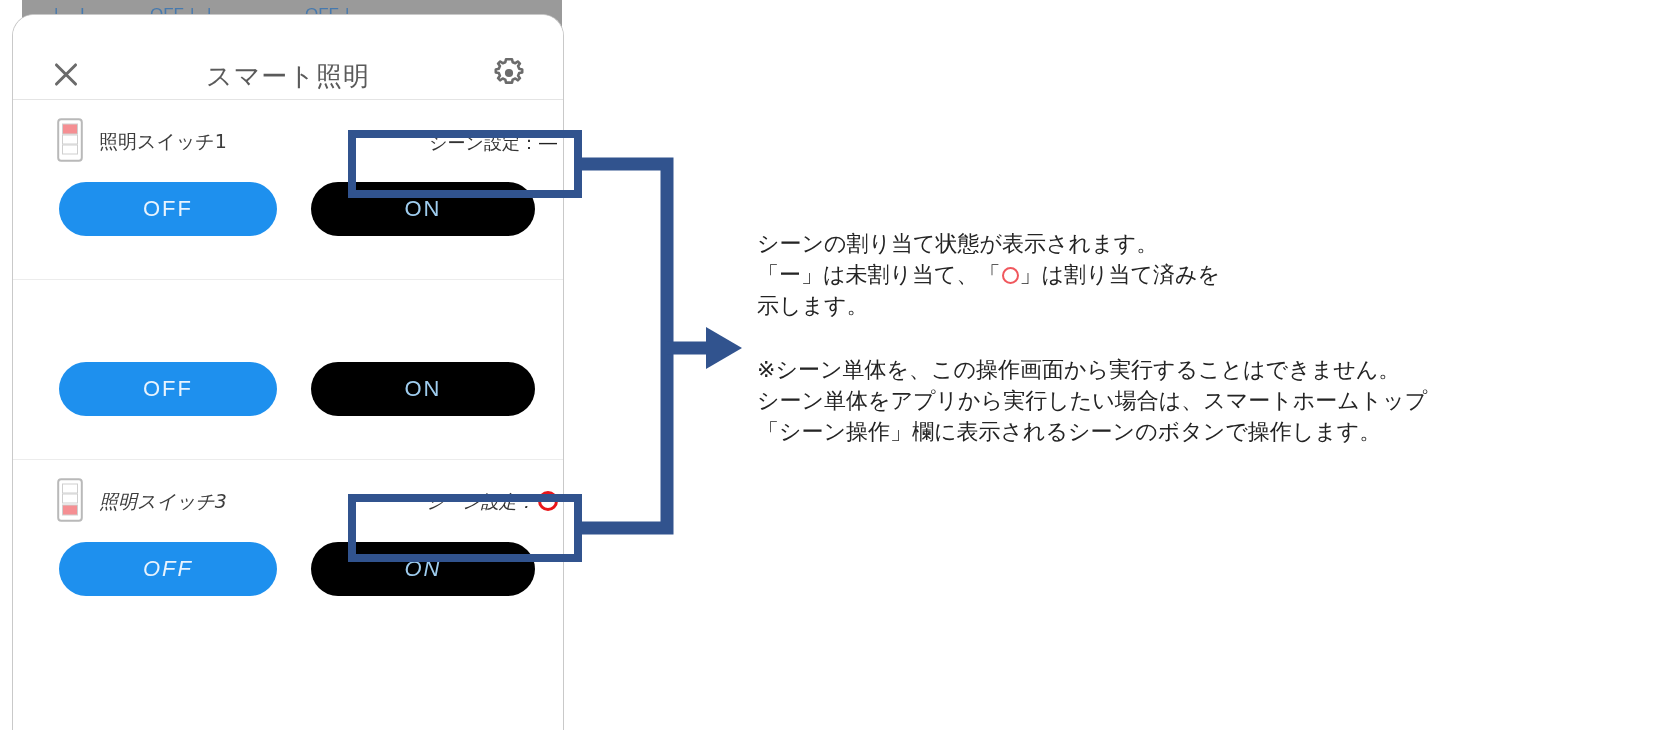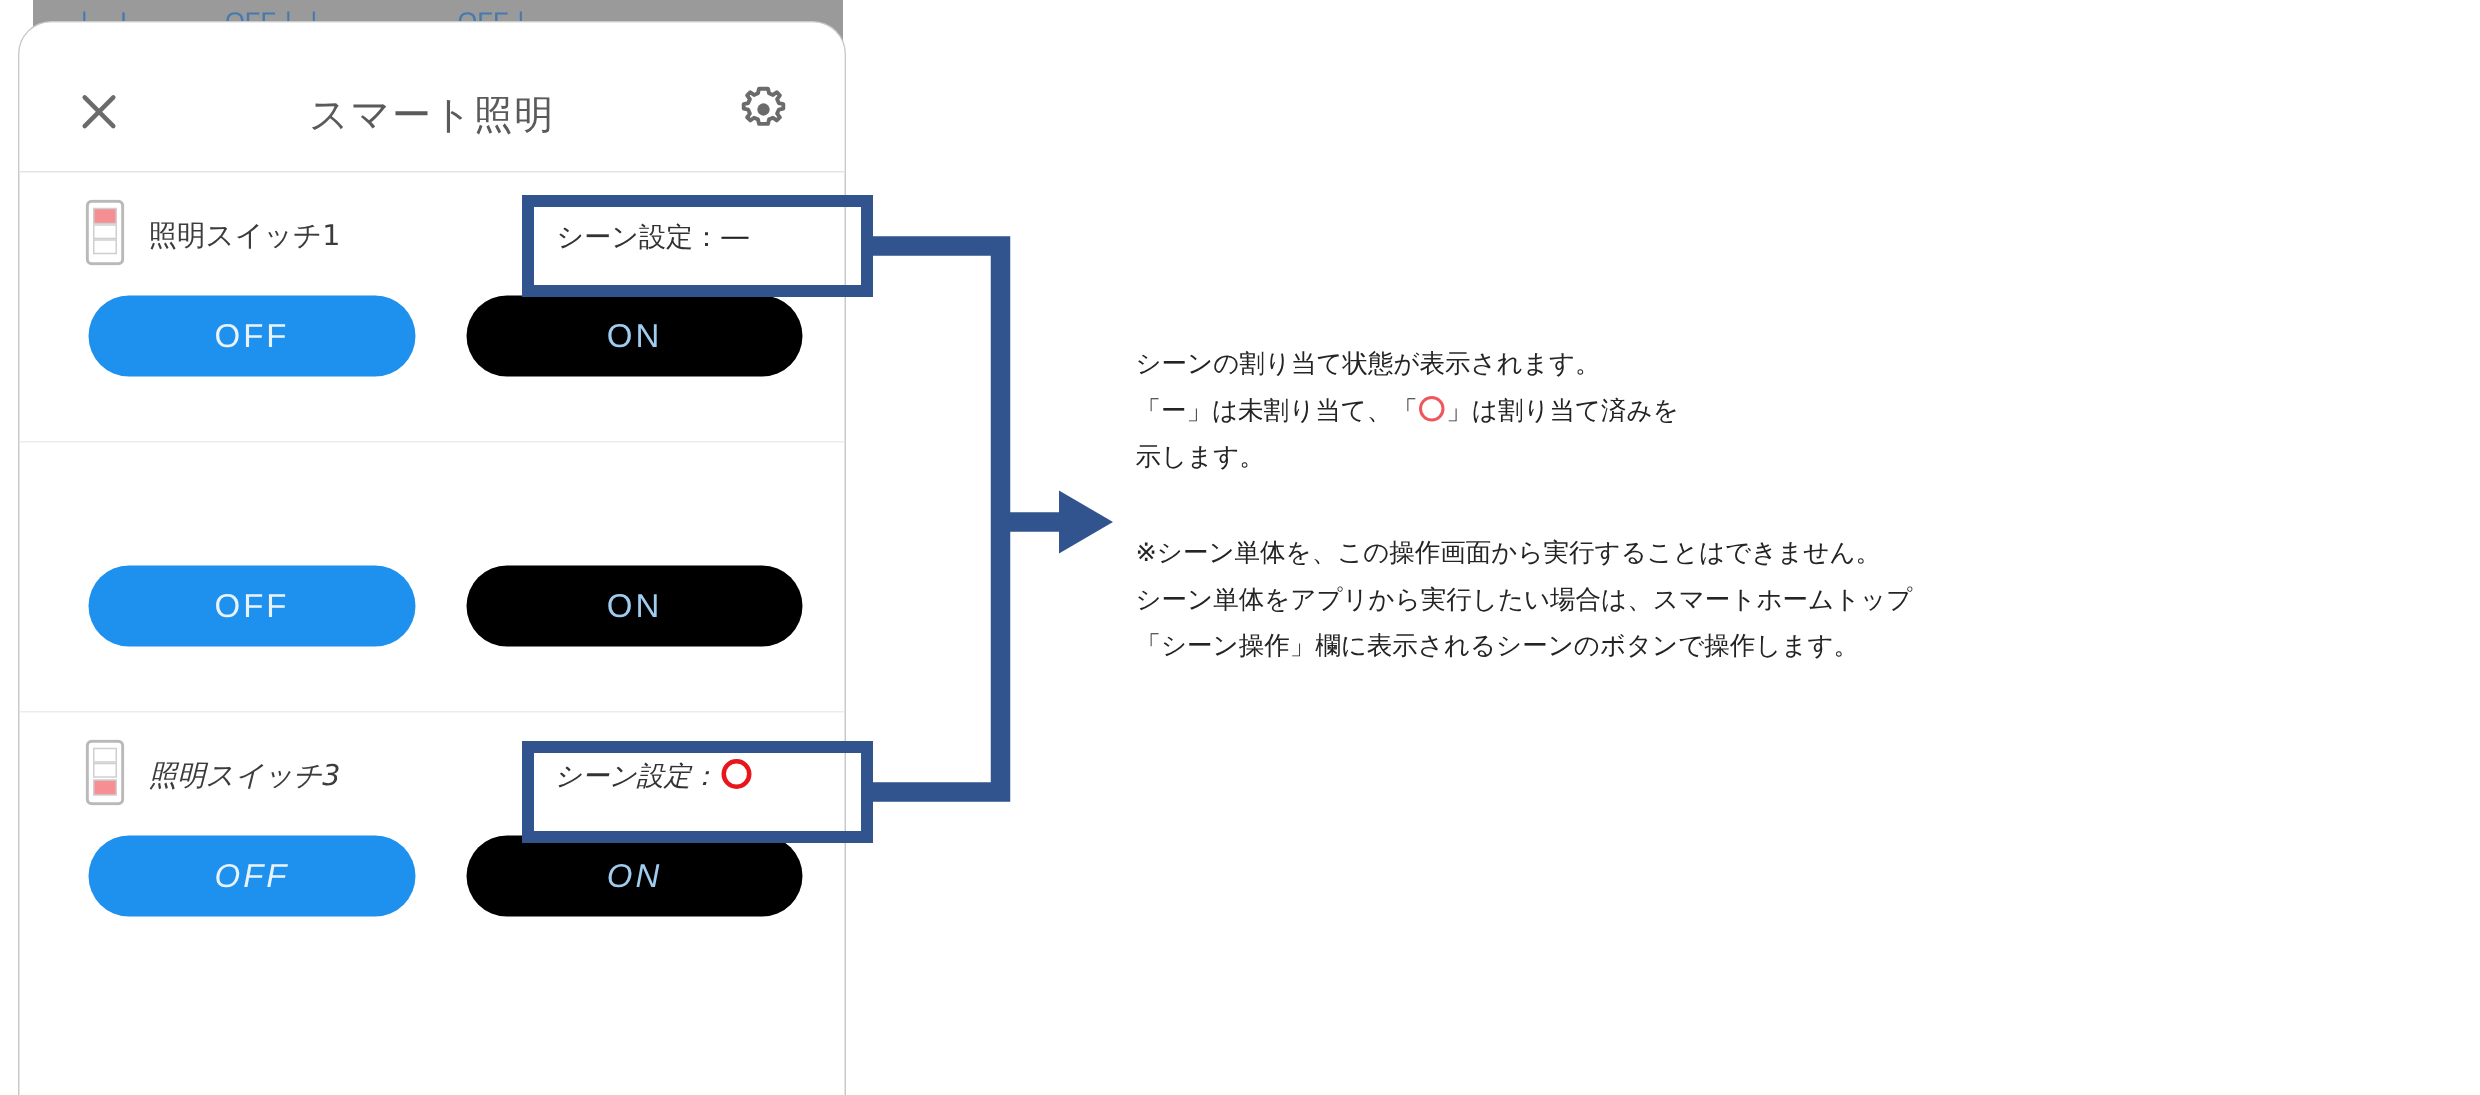--- a/index.html
+++ b/index.html
@@ -63,21 +63,21 @@
     border: 1px solid #c9c9c9;
     border-bottom: none;
     border-top-left-radius: 22px;
     border-top-right-radius: 22px;
     overflow: hidden;
   }
 
   
   .card-header {
     position: relative;
-    height: 100px;
+    height: 85px;
     background: #ffffff;
   }
   .close-icon {
     position: absolute;
     left: 38px;
     top: 44px;
     width: 30px;
     height: 30px;
     cursor: pointer;
   }
@@ -149,21 +149,21 @@
     color: #3c3c3c;
     font-family: "DejaVu Sans", sans-serif;
     white-space: nowrap;
   }
 
   .scene-status {
     position: absolute;
     left: 300px;
     width: 245px;
     top: 30px;
-    text-align: center;
+    text-align: right;
     font-size: 18px;
     color: #333333;
     font-family: "DejaVu Sans", sans-serif;
     white-space: nowrap;
   }
   .scene-status .dash {
     font-size: 20px;
     color: #222;
   }
   .scene-status .redcircle {
@@ -223,21 +223,21 @@
 
   
   .annotation {
     position: absolute;
     left: 757px;
     top: 228px;
     width: 880px;
     font-family: "DejaVu Sans", sans-serif;
     color: #242424;
   }
-  .ann-p { font-size: 17px; line-height: 31px; white-space: nowrap; }
+  .ann-p { font-size: 22px; line-height: 31px; white-space: nowrap; }
   .ann-p.second { margin-top: 33px; }
   .ann-circle-inline {
     display: inline-block;
     width: 17px;
     height: 17px;
     border: 2.5px solid #f0575d;
     border-radius: 50%;
     vertical-align: -2px;
     margin: 0 1px;
   }

